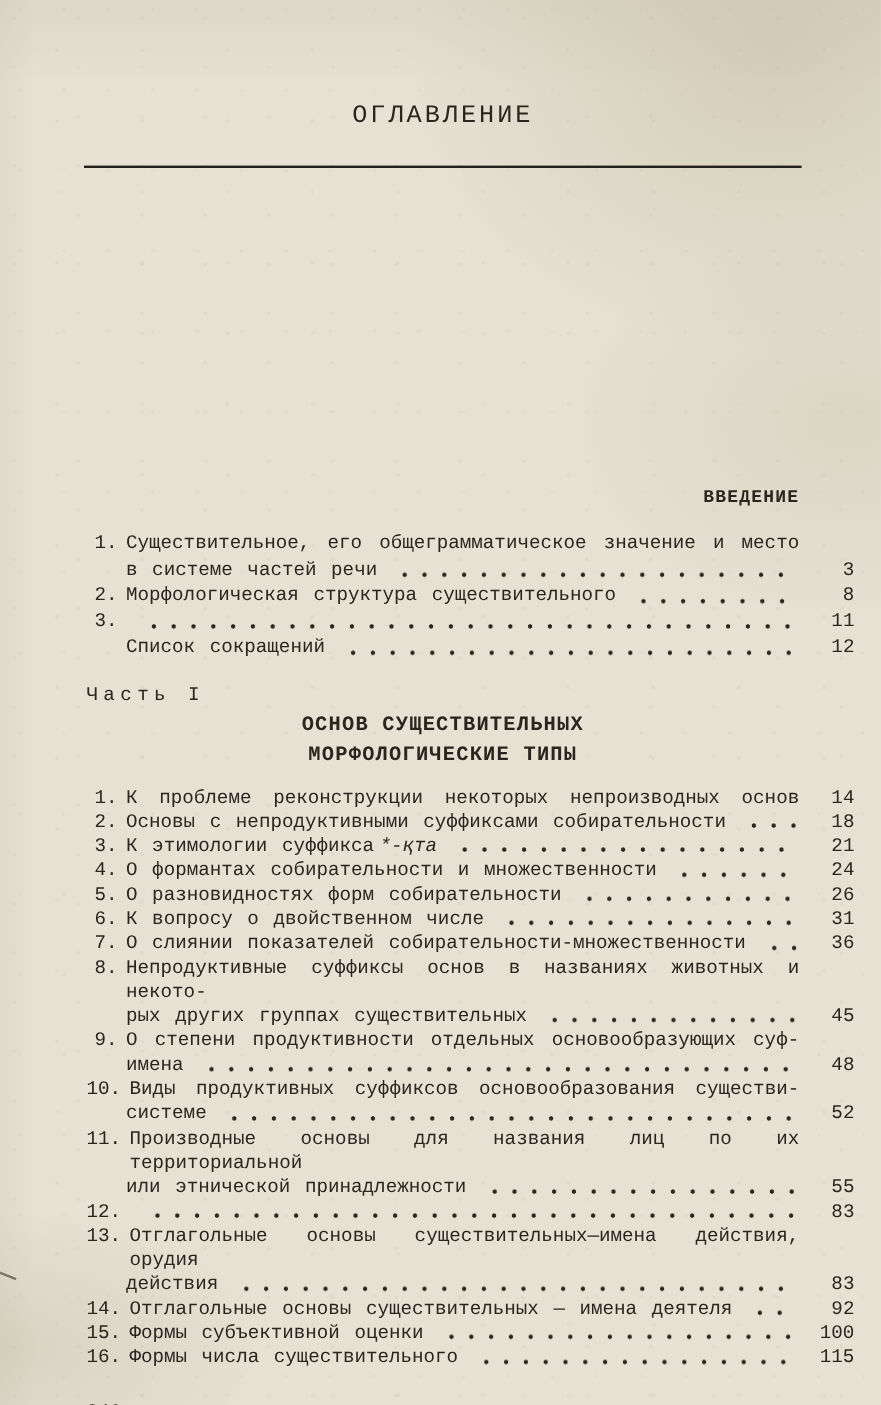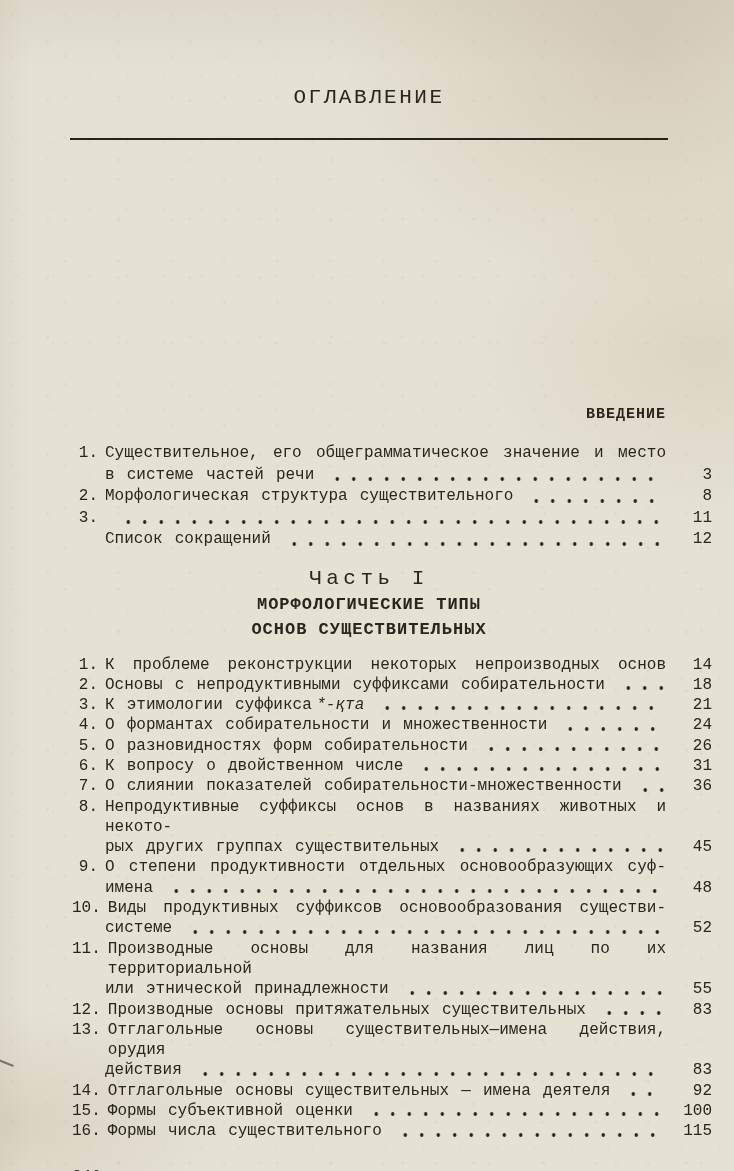--- a/index.html
+++ b/index.html
@@ -80,22 +80,22 @@
     background-image: radial-gradient(circle, var(--ink) 1.5px, transparent 2.1px);
     background-size: 16.5px 4px;
     background-repeat: repeat-x;
     background-position: left 6px bottom 5px;
   }
   .pg { flex: 0 0 46px; text-align: right; }
 
   .part-label {
     margin-top: 18px;
     width: 594px;
-    text-align: center;
-    font-size: 21px;
+    text-align: left;
+    font-size: 16px;
     line-height: 20px;
     letter-spacing: 4.5px;
   }
   .part-title {
     margin-top: 3px;
     width: 594px;
     text-align: center;
     font-size: 17px;
     line-height: 25.5px;
     font-weight: 700;
@@ -158,22 +158,22 @@
       <div class="line">
         <span class="num"></span>
         <span class="txt">Список сокращений</span>
         <span class="leader"></span>
         <span class="pg">12</span>
       </div>
     </div>
 
     <div class="part-label">Часть I</div>
     <div class="part-title">
+      <div>ОСНОВ СУЩЕСТВИТЕЛЬНЫХ</div>
       <div>МОРФОЛОГИЧЕСКИЕ ТИПЫ</div>
-      <div>ОСНОВ СУЩЕСТВИТЕЛЬНЫХ</div>
     </div>
 
     <div class="list part-list">
 
       <div class="line">
         <span class="num">1.</span>
         <span class="txt fill">К проблеме реконструкции некоторых непроизводных основ</span>
         <span class="pg">14</span>
       </div>
 
@@ -264,21 +264,20 @@
       </div>
       <div class="line">
         <span class="ind"></span>
         <span class="txt">или этнической принадлежности</span>
         <span class="leader"></span>
         <span class="pg">55</span>
       </div>
 
       <div class="line">
         <span class="num">12.</span>
-        <span class="txt">Производные основы притяжательных существительных</span>
         <span class="leader"></span>
         <span class="pg">83</span>
       </div>
 
       <div class="line">
         <span class="num">13.</span>
         <span class="txt fill">Отглагольные основы существительных—имена действия, орудия</span>
         <span class="pg"></span>
       </div>
       <div class="line">

